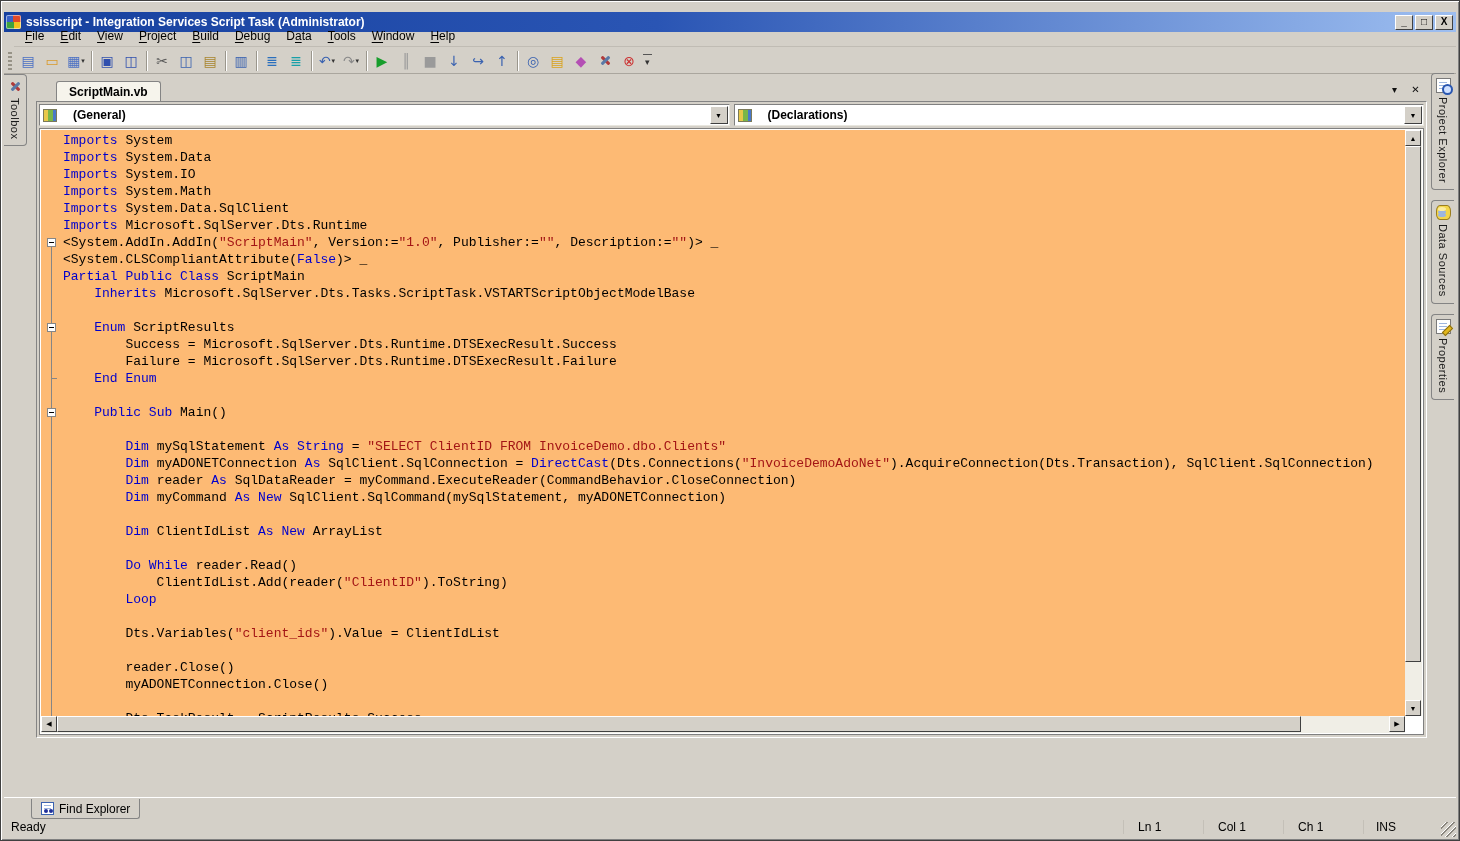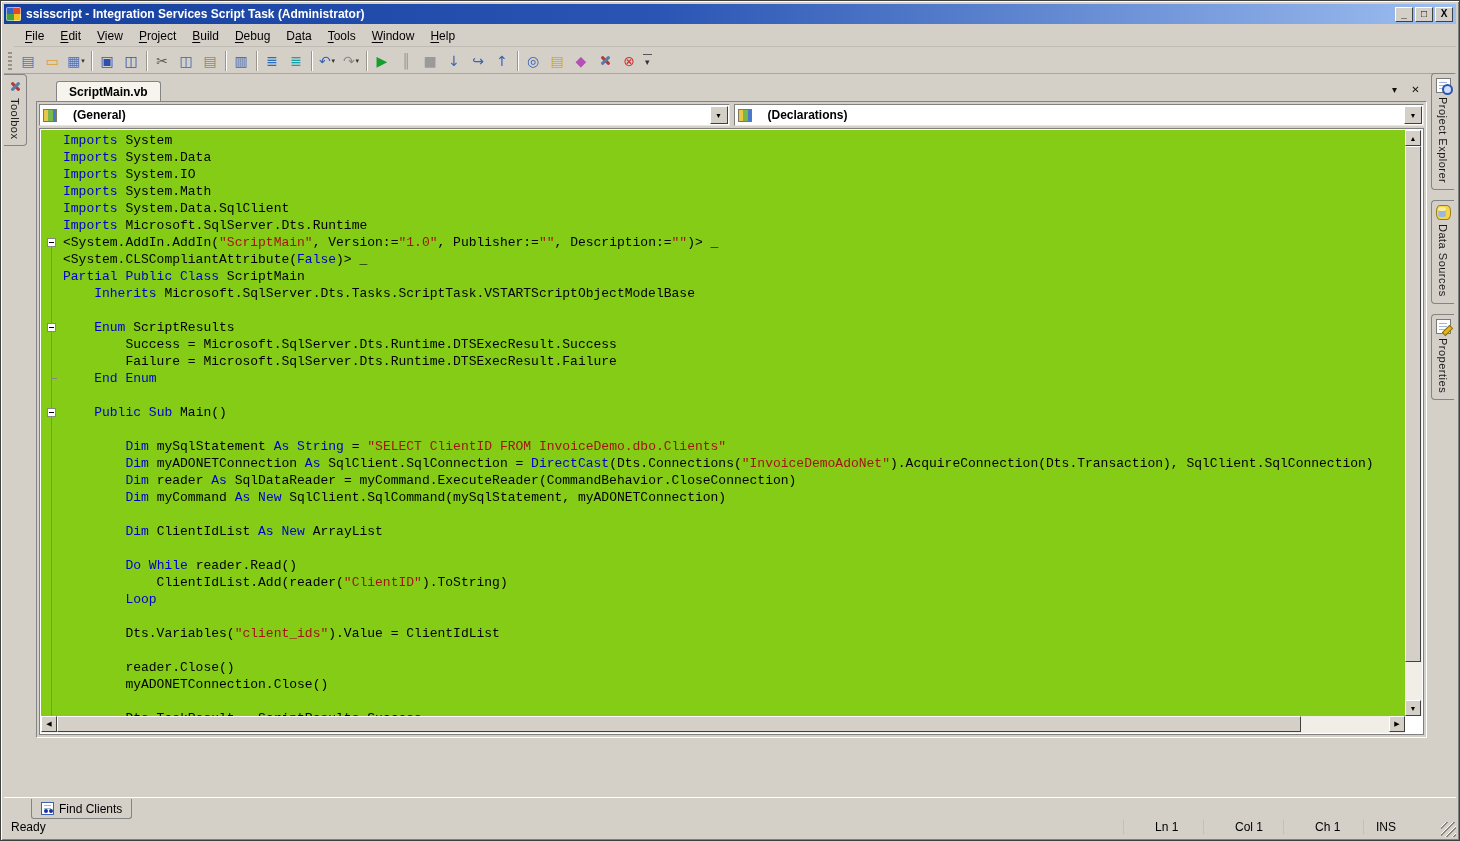--- a/index.html
+++ b/index.html
@@ -1,21 +1,21 @@
 <!DOCTYPE html>
 <html><head>
 <meta charset="utf-8">
 <style>
   html,body{margin:0;padding:0;background:#808080;}
   *{box-sizing:border-box;}
   .window{position:relative;width:1460px;height:841px;background:#d4d0c8;
     font-family:"Liberation Sans",sans-serif;color:#000;
     border:1px solid #404040;box-shadow:inset 1px 1px 0 #fff, inset -1px -1px 0 #808080;overflow:hidden;}
   
-  .titlebar{position:absolute;left:3px;top:3px;right:3px;height:20px;
+  .titlebar{position:absolute;left:3px;top:11px;right:3px;height:20px;
     background:linear-gradient(90deg,#16409e 0%,#2a55b4 45%,#9dbef0 100%);
     display:flex;align-items:center;gap:5px;padding:0 2px;}
   .appicon{width:15px;height:14px;flex:none;border-radius:2px;
     background:conic-gradient(#e04a2a 0 25%,#f2c21e 25% 50%,#3fa33f 50% 75%,#3a62c8 75% 100%);
     box-shadow:inset 0 0 0 1px rgba(255,255,255,.5);}
   .title{flex:1;color:#fff;font-weight:bold;font-size:12px;white-space:nowrap;overflow:hidden;}
   .winbtns{display:flex;gap:2px;padding-right:1px;}
   .winbtns button{width:18px;height:15px;padding:0;font-size:10px;line-height:12px;font-weight:bold;
     background:#d4d0c8;border:1px solid;border-color:#fff #404040 #404040 #fff;
     font-family:"Liberation Sans",sans-serif;cursor:default;}
@@ -77,21 +77,21 @@
   .combos{display:flex;gap:4px;height:22px;}
   .combo{flex:1;height:22px;background:#fff;border:1px solid;border-color:#808080 #e8e6de #e8e6de #808080;
     display:flex;align-items:center;gap:16px;padding:1px 1px 1px 3px;font-size:12px;font-weight:bold;cursor:default;}
   .mod-icon{width:14px;height:13px;flex:none;border:1px solid #7a7a5a;
     background:linear-gradient(90deg,#e8c84a 0 4px,#7ab648 4px 9px,#4a78c8 9px 14px);}
   .combo .drop{margin-left:auto;width:18px;height:18px;background:#d4d0c8;border:1px solid;
     border-color:#fff #404040 #404040 #fff;display:flex;align-items:center;justify-content:center;
     font-size:7px;color:#000;flex:none;}
   .editor{position:absolute;left:2px;right:2px;top:26px;bottom:2px;background:#fff;
     border:1px solid #808080;}
-  .codewrap{position:absolute;left:1px;top:1px;right:18px;bottom:18px;overflow:hidden;padding-top:2px;background:#84cc16;}
+  .codewrap{position:absolute;left:1px;top:1px;right:18px;bottom:18px;overflow:hidden;padding-top:2px;background:#fdba74;}
   .code-line{display:flex;height:17px;line-height:17px;}
   .mg{position:relative;width:22px;flex:none;}
   .mg .vl{position:absolute;left:10px;top:0;height:17px;width:1px;background:#868686;}
   .mg .vl.hb{top:9px;height:8px;}
   .mg .vl.ht{top:0;height:9px;}
   .mg .hl{position:absolute;left:10px;top:8px;width:6px;height:1px;background:#868686;}
   .mg .obox{position:absolute;left:6px;top:4px;width:9px;height:9px;background:#fff;border:1px solid #868686;}
   .mg .mn{position:absolute;left:1px;top:3px;width:5px;height:1px;background:#000;}
   .ct{white-space:pre;font-family:"Liberation Mono",monospace;font-size:13px;}
   .ct .k{color:#0000cc;}.ct .s{color:#a31515;}.ct .t{color:#000;}
@@ -114,21 +114,21 @@
     border-radius:0 0 3px 3px;cursor:default;}
   [data-name="find-results-icon"]{width:13px;height:13px;position:relative;background:#fff;border:1px solid #3a62b0;}
   [data-name="find-results-icon"]::before{content:"";position:absolute;left:2px;top:2px;width:7px;height:1px;
     background:#9db6e0;box-shadow:0 3px 0 #9db6e0;}
   [data-name="find-results-icon"]::after{content:"";position:absolute;left:2px;bottom:1px;width:4px;height:4px;
     border-radius:50%;background:#20309a;box-shadow:5px 0 0 #20309a;}
   
   .statusbar{position:absolute;left:3px;right:3px;bottom:3px;height:20px;display:flex;align-items:center;
     font-size:12px;padding-left:7px;}
   .statusbar .msg{flex:1;}
-  .scell{width:80px;text-align:left;padding-left:31px;border-left:1px solid #c4c0b8;}
+  .scell{width:80px;text-align:left;padding-left:14px;border-left:1px solid #c4c0b8;}
   .scell.ins{width:70px;padding-left:12px;}
   .grip{width:15px;height:15px;margin-left:8px;align-self:flex-end;
     background:repeating-linear-gradient(135deg,transparent 0 3px,#fff 3px 4px,#8a867e 4px 5px);}
 </style>
 </head>
 <body>
 
 <div class="window" data-name="app-window">
 
   <div class="titlebar" data-name="title-bar">
@@ -529,21 +529,21 @@
           <div class="hthumb" data-name="horizontal-scroll-thumb"></div>
           <button class="sbtn rt" data-name="scroll-right-button">▶</button>
         </div>
       </div>
     </div>
   </div>
 
   <div class="bottombar" data-name="bottom-panel-strip">
     <div class="findtab" data-name="find-results-tab">
       <span data-name="find-results-icon"></span>
-      <span data-name="find-results-label">Find Clients</span>
+      <span data-name="find-results-label">Find Explorer</span>
     </div>
   </div>
 
   <div class="statusbar" data-name="status-bar">
     <span class="msg" data-name="status-message">Ready</span>
     <span class="scell" data-name="status-line">Ln 1</span>
     <span class="scell" data-name="status-column">Col 1</span>
     <span class="scell" data-name="status-character">Ch 1</span>
     <span class="scell ins" data-name="status-insert-mode">INS</span>
     <span class="grip" data-name="resize-grip"></span>

